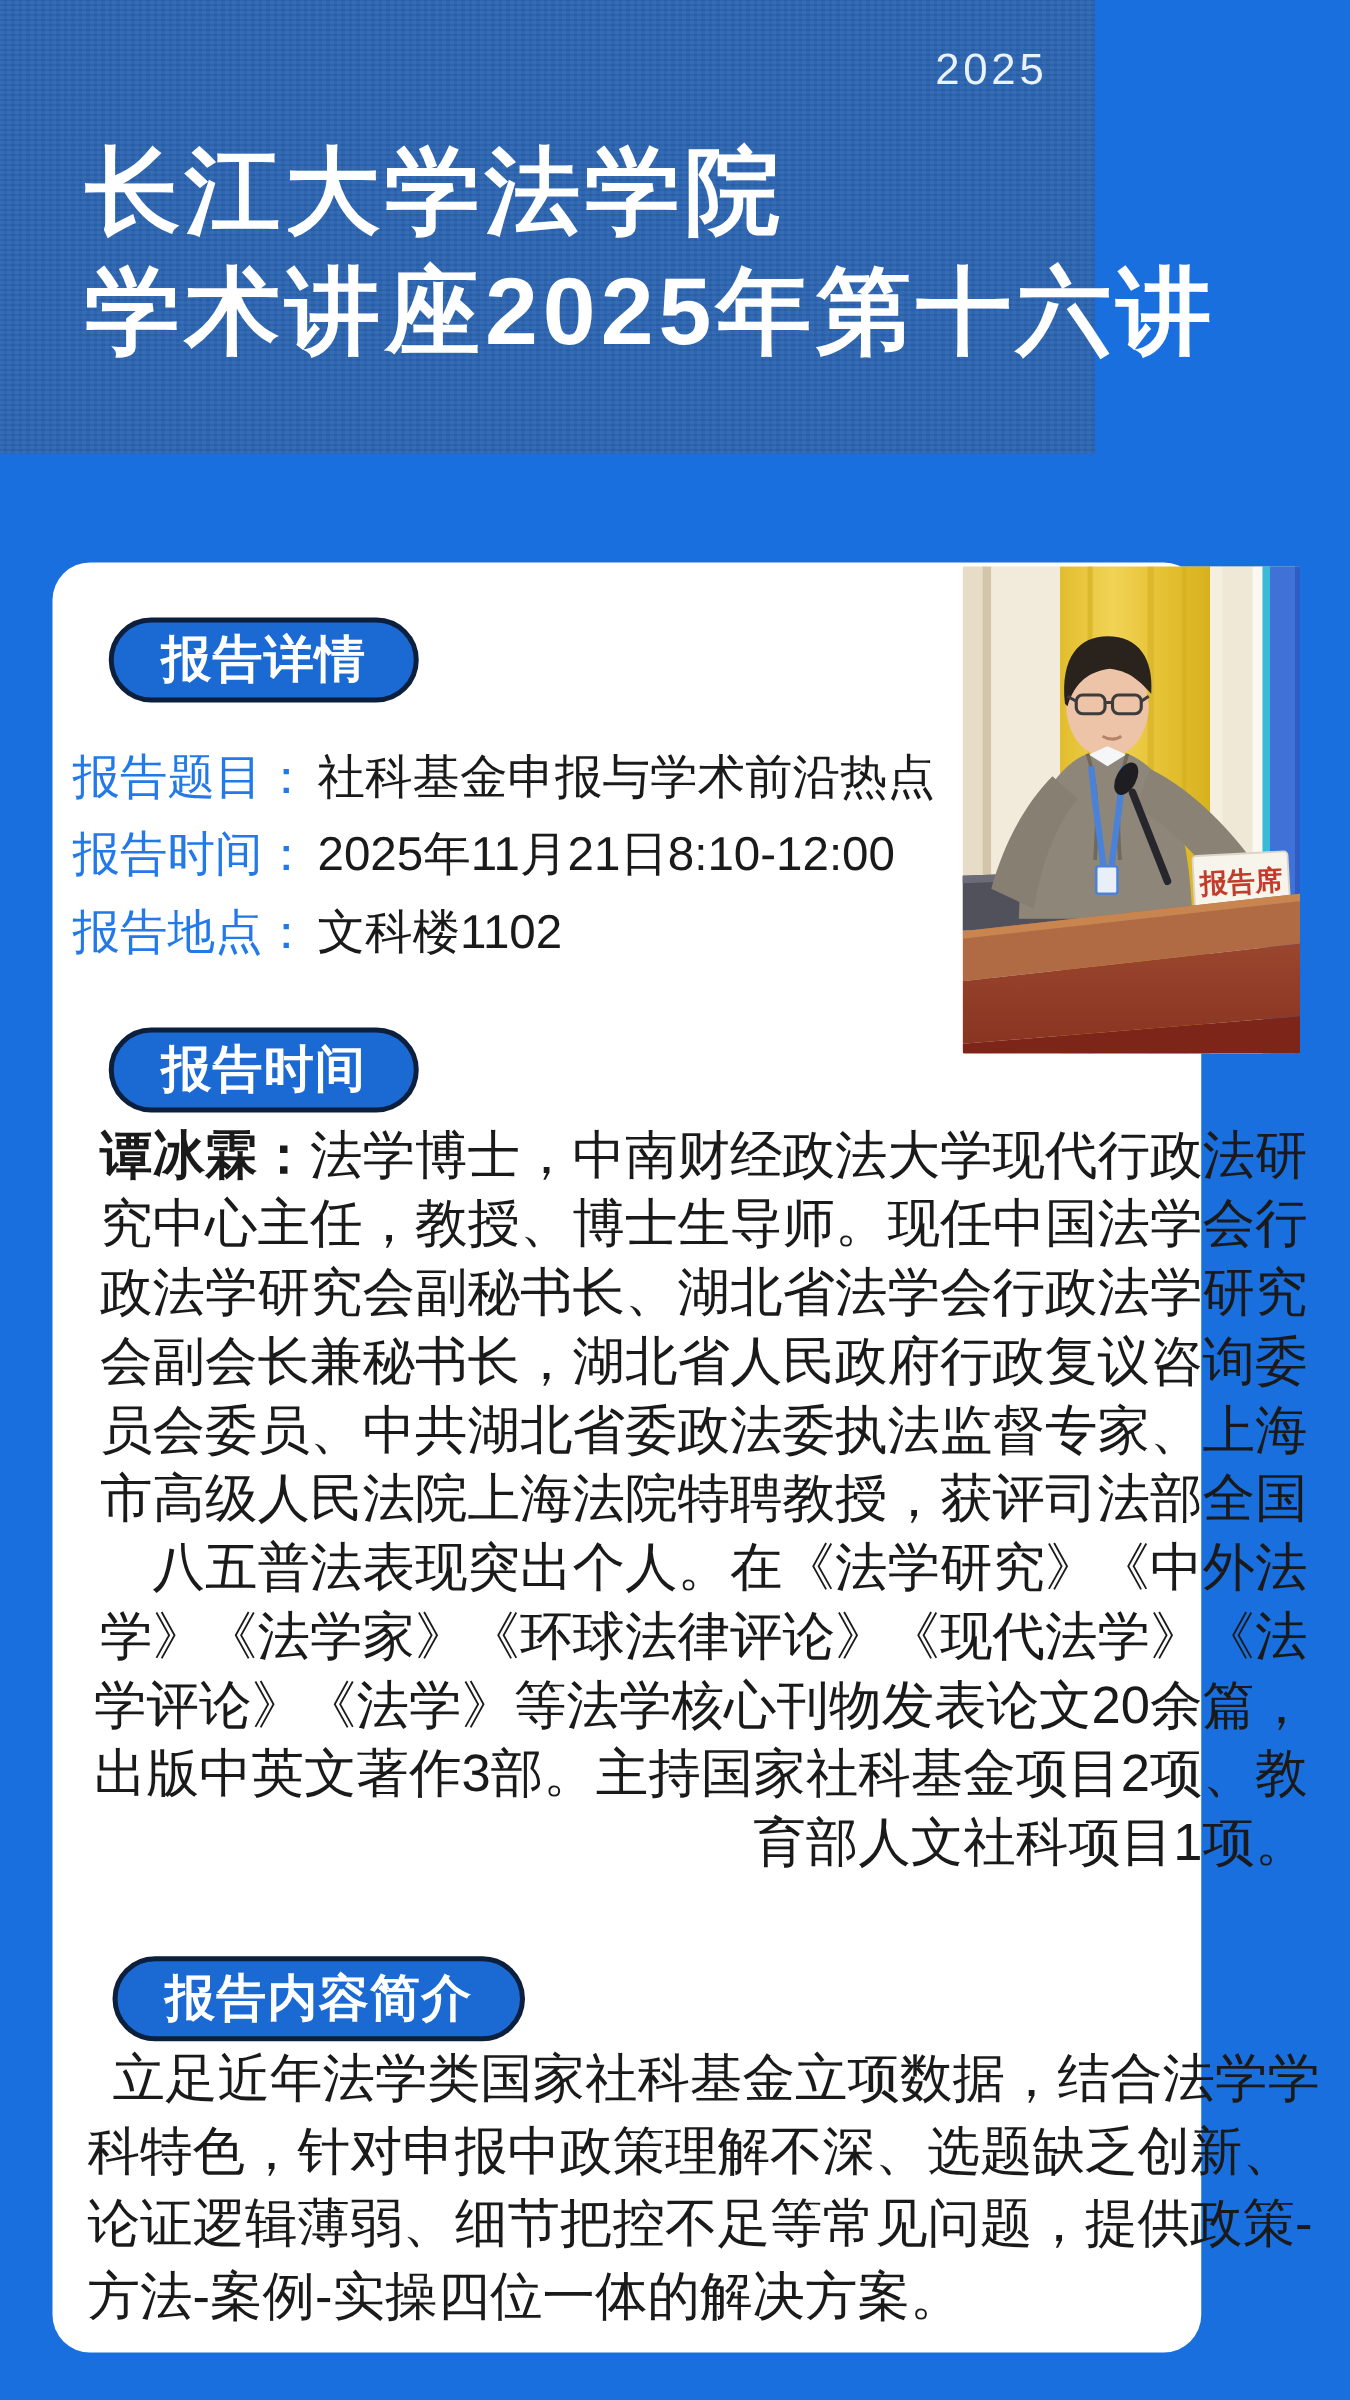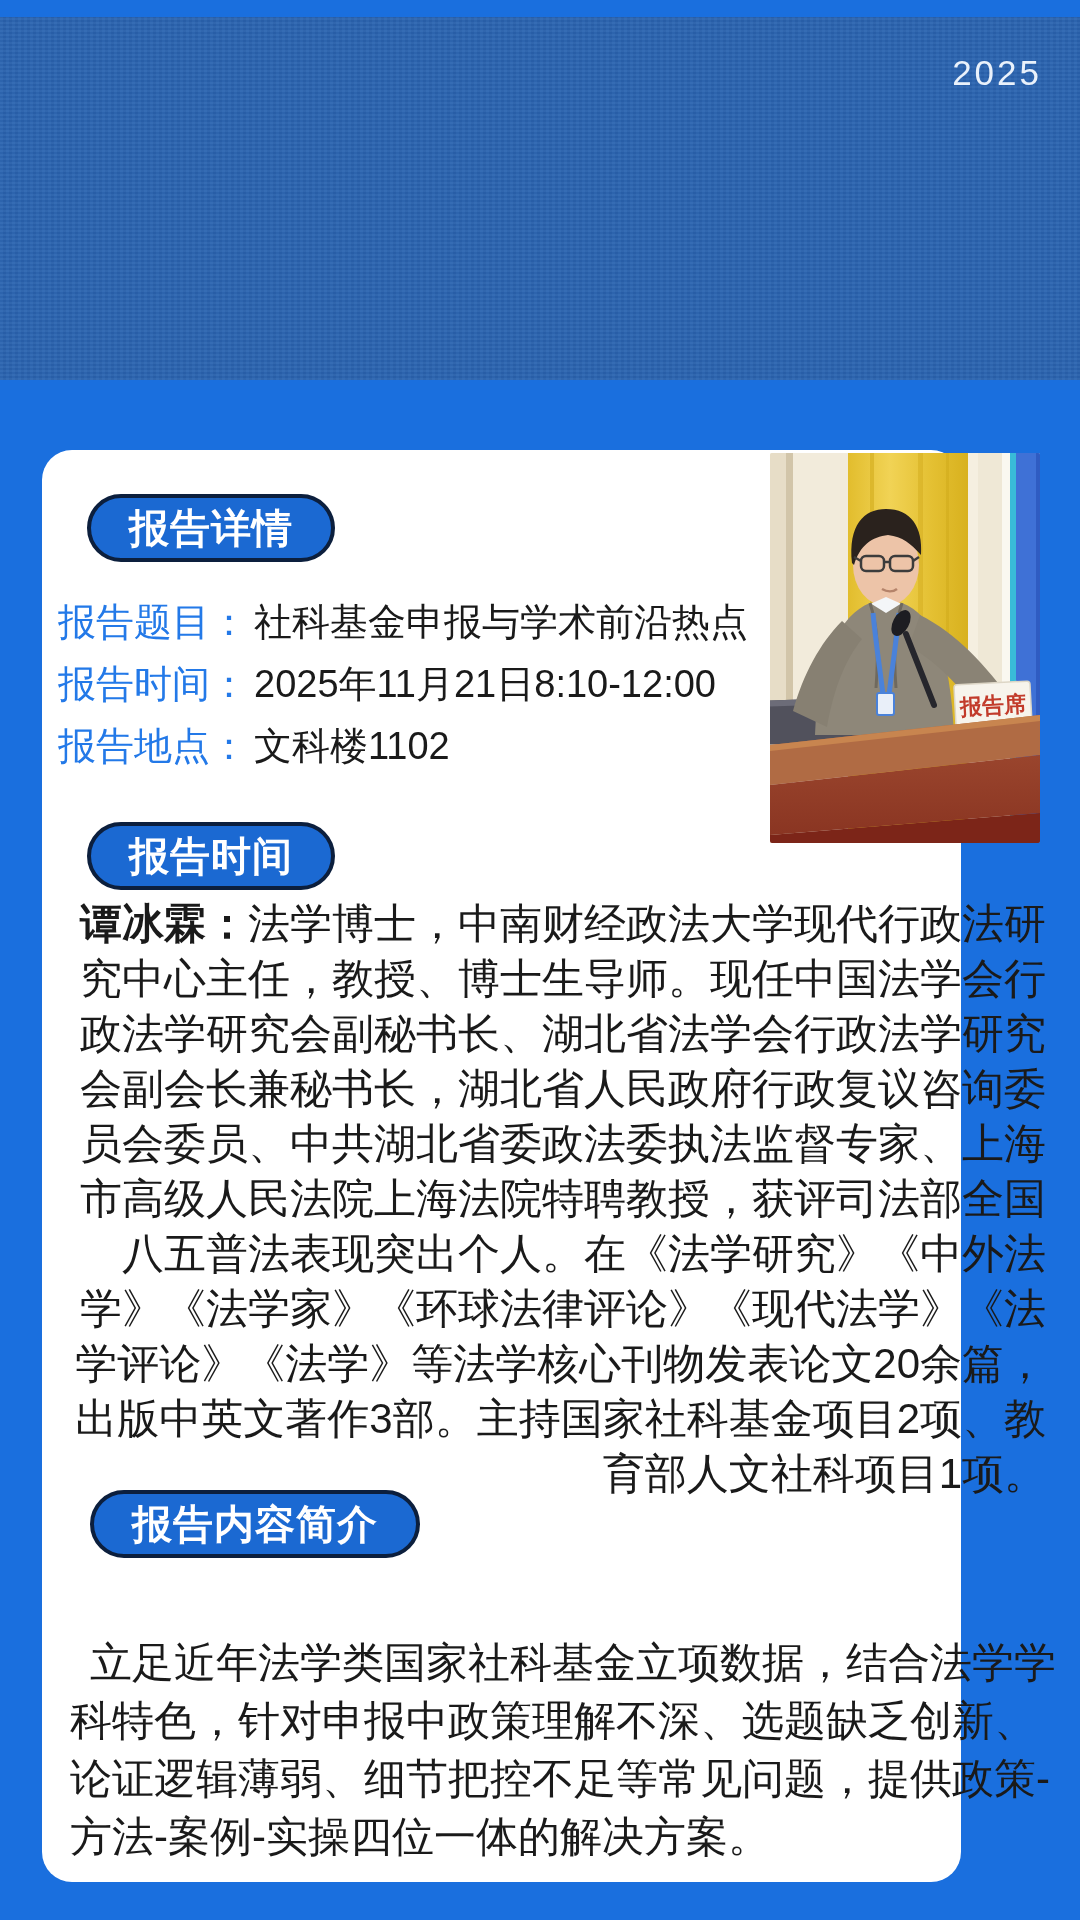--- a/index.html
+++ b/index.html
@@ -2,21 +2,21 @@
 <html style="--bg_top: #2a64b0; --bg_main: #1a6fde; --pill_bg: #1b69d2; --pill_border: #0c1f3d; --label_blue: #2379e8; --text_dark: #1a1a1a; --card_bg: #ffffff;"><head>
 <meta charset="utf-8">
 <style>
   html,body{margin:0;padding:0;}
   body{
     width:1080px;height:1920px;position:relative;overflow:hidden;
     background:var(--bg_main,#1a6fde);
     font-family:"Liberation Sans",sans-serif;
   }
   .top-band{
-    position:absolute;left:0;top:17px;width:1080px;height:363px;
+    position:absolute;left:0;top:0;width:876px;height:363px;
     background-color:var(--bg_top,#2a64b0);
     background-image:
       repeating-linear-gradient(0deg, rgba(255,255,255,.035) 0 2px, rgba(0,0,40,.03) 2px 4px),
       repeating-linear-gradient(90deg, rgba(255,255,255,.02) 0 3px, rgba(0,10,40,.035) 3px 6px);
   }
   .year{
     position:absolute;top:36px;right:38px;
     font-size:35px;letter-spacing:3px;color:#e9f1fb;font-weight:400;
   }
   .title{
@@ -33,21 +33,21 @@
     position:absolute;display:inline-block;
     height:60px;line-height:60px;padding:0 38px;
     background:var(--pill_bg,#1b69d2);
     border:4px solid var(--pill_border,#0c1f3d);
     border-radius:40px;
     color:#ffffff;font-weight:700;font-size:40px;letter-spacing:1px;
     white-space:nowrap;
   }
   .pill-details{left:45px;top:44px;}
   .pill-speaker{left:45px;top:372px;}
-  .pill-content{left:48px;top:1040px;}
+  .pill-content{left:48px;top:1115px;}
   .rows{position:absolute;left:16px;top:141px;}
   .row{height:62px;line-height:62px;font-size:38px;white-space:nowrap;}
   .row-label{color:var(--label_blue,#2379e8);font-weight:400;margin-right:6px;}
   .row-value{color:var(--text_dark,#1a1a1a);font-weight:400;}
   .bio{
     position:absolute;left:16px;top:446px;width:988px;max-height:640px;overflow:hidden;
     margin:0;font-size:42px;line-height:55px;color:var(--text_dark,#1a1a1a);
     text-align:right;
   }
   .bio b{font-weight:700;}
@@ -62,20 +62,24 @@
   }
   .photo svg{display:block;width:100%;height:100%;}
 </style>
 </head>
 <body>
 
 <div>
 
   <div class="top-band">
     <div class="year">2025</div>
+    <h1 class="title">
+      <span>长江大学法学院</span>
+      <span>学术讲座2025年第十六讲</span>
+    </h1>
   </div>
 
   <div class="card">
 
     <div class="pill pill-details">报告详情</div>
 
     <div class="rows">
       <div class="row">
         <span class="row-label">报告题目：</span><span class="row-value">社科基金申报与学术前沿热点</span>
       </div>

